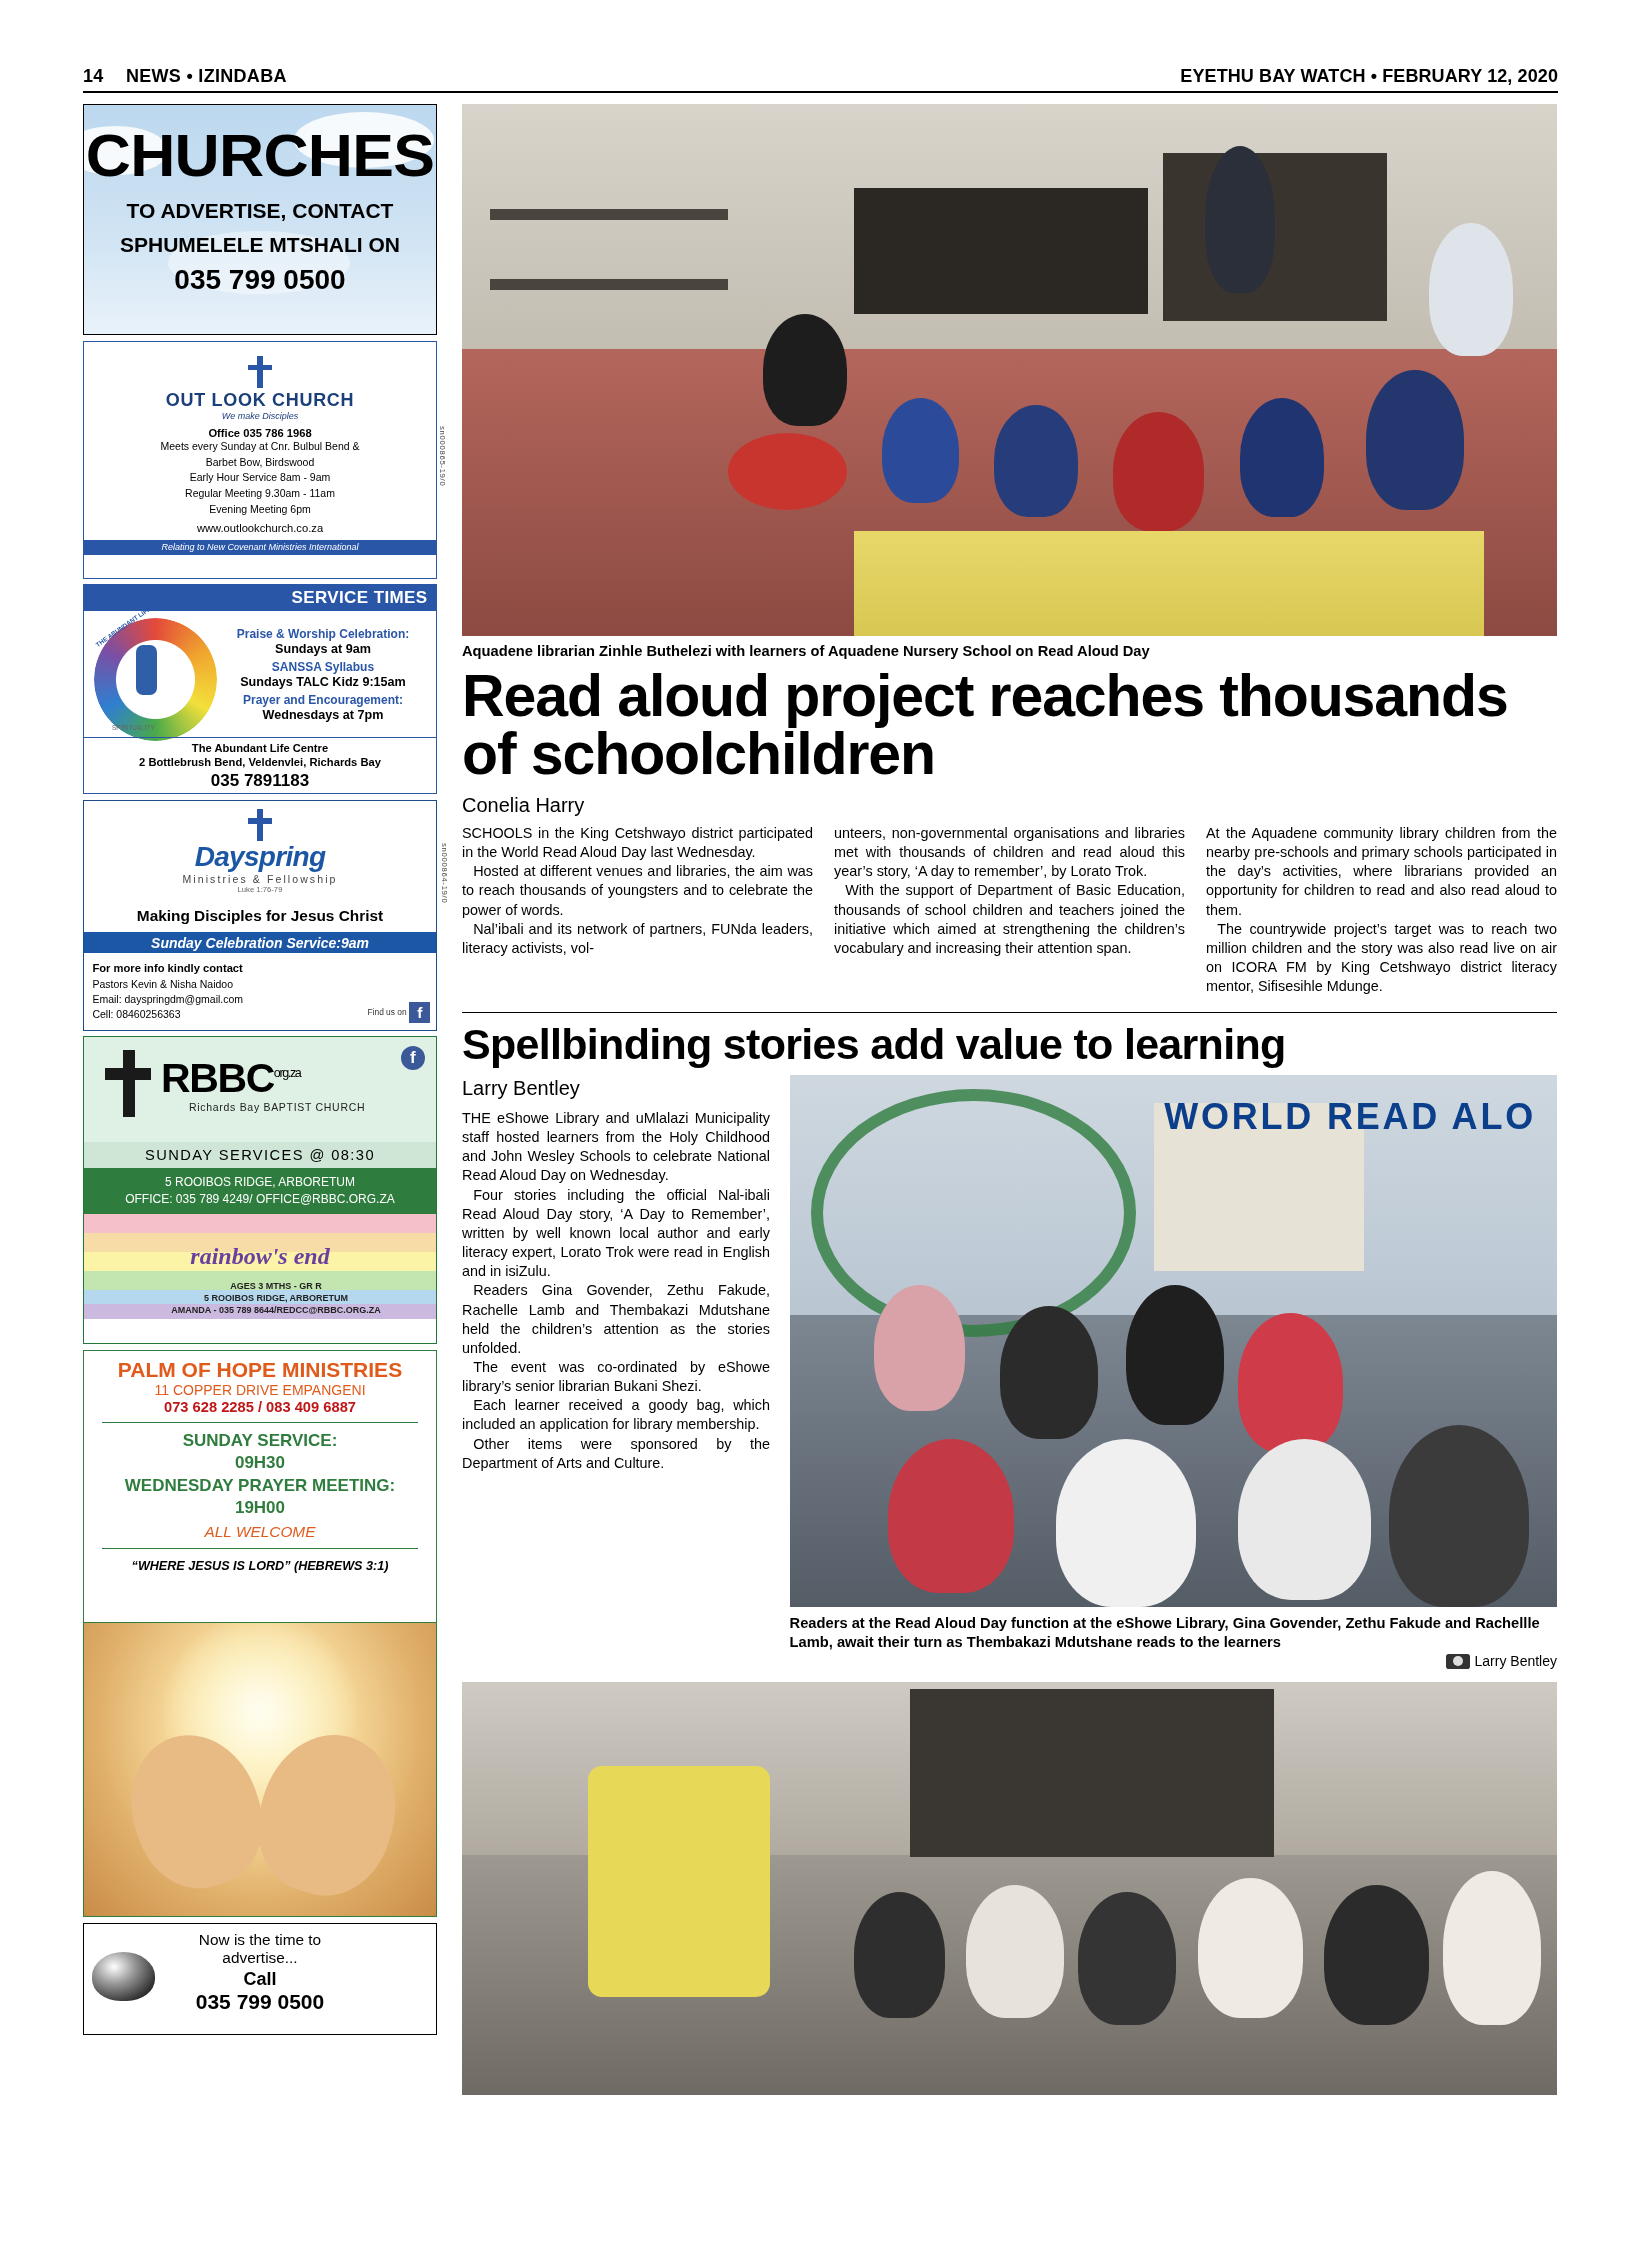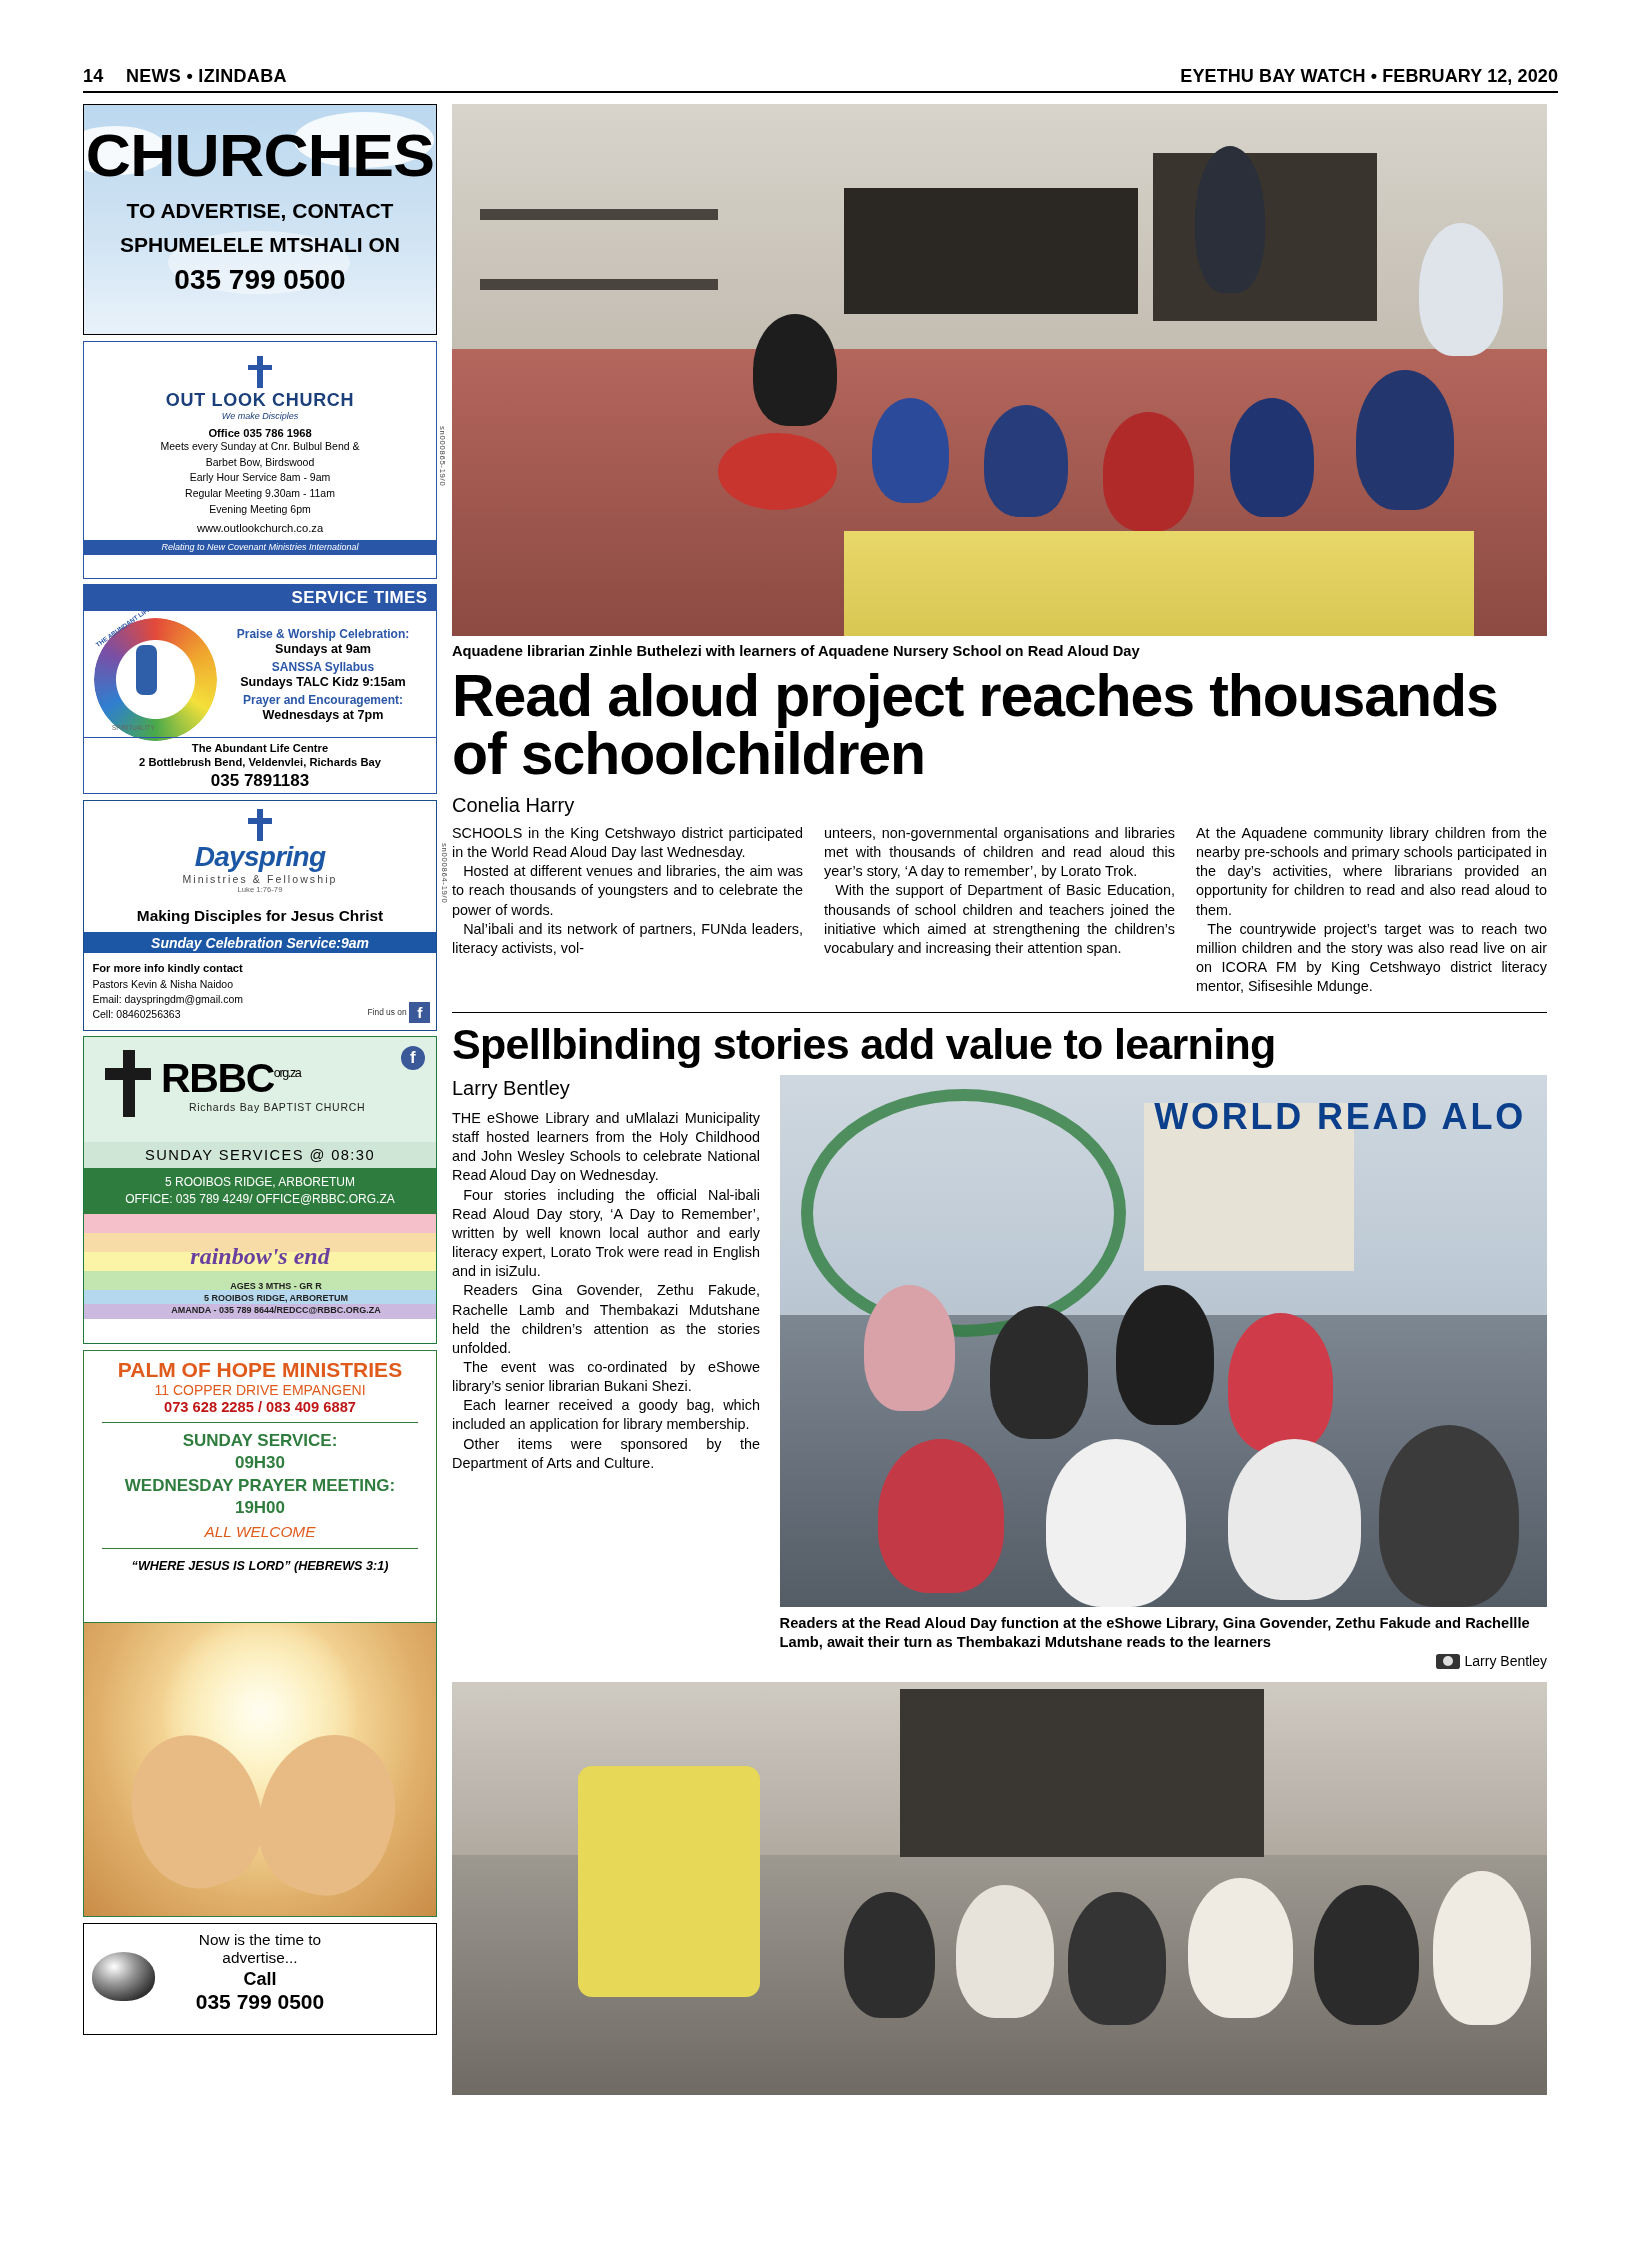--- a/index.html
+++ b/index.html
@@ -171,21 +171,21 @@
   .phoneicon{
     position:absolute;left:8.4px;top:28px;width:63px;height:49px;
     background:radial-gradient(ellipse at 35% 30%, #fff 0%, #999 35%, #333 75%, #111 100%);
     border-radius:50% 50% 45% 45%;
   }
   .vcode{
     position:absolute;writing-mode:vertical-rl;font-size:7.7px;color:#444;letter-spacing:0.7px;
   }
   
   .main{
-    position:absolute;left:452px;top:76px;width:1095px;
+    position:absolute;left:462px;top:76px;width:1095px;
   }
   .photo{
     width:100%;background:#6b6b6b;position:relative;overflow:hidden;
   }
   .photo1{height:532px;}
   .cap{
     font-size:14.7px;font-weight:bold;padding:6.3px 0 4.9px;line-height:1.25;
   }
   .headline{
     font-size:59px;font-weight:bold;line-height:.97;letter-spacing:-1.1px;margin:2.8px 0 11.2px;

